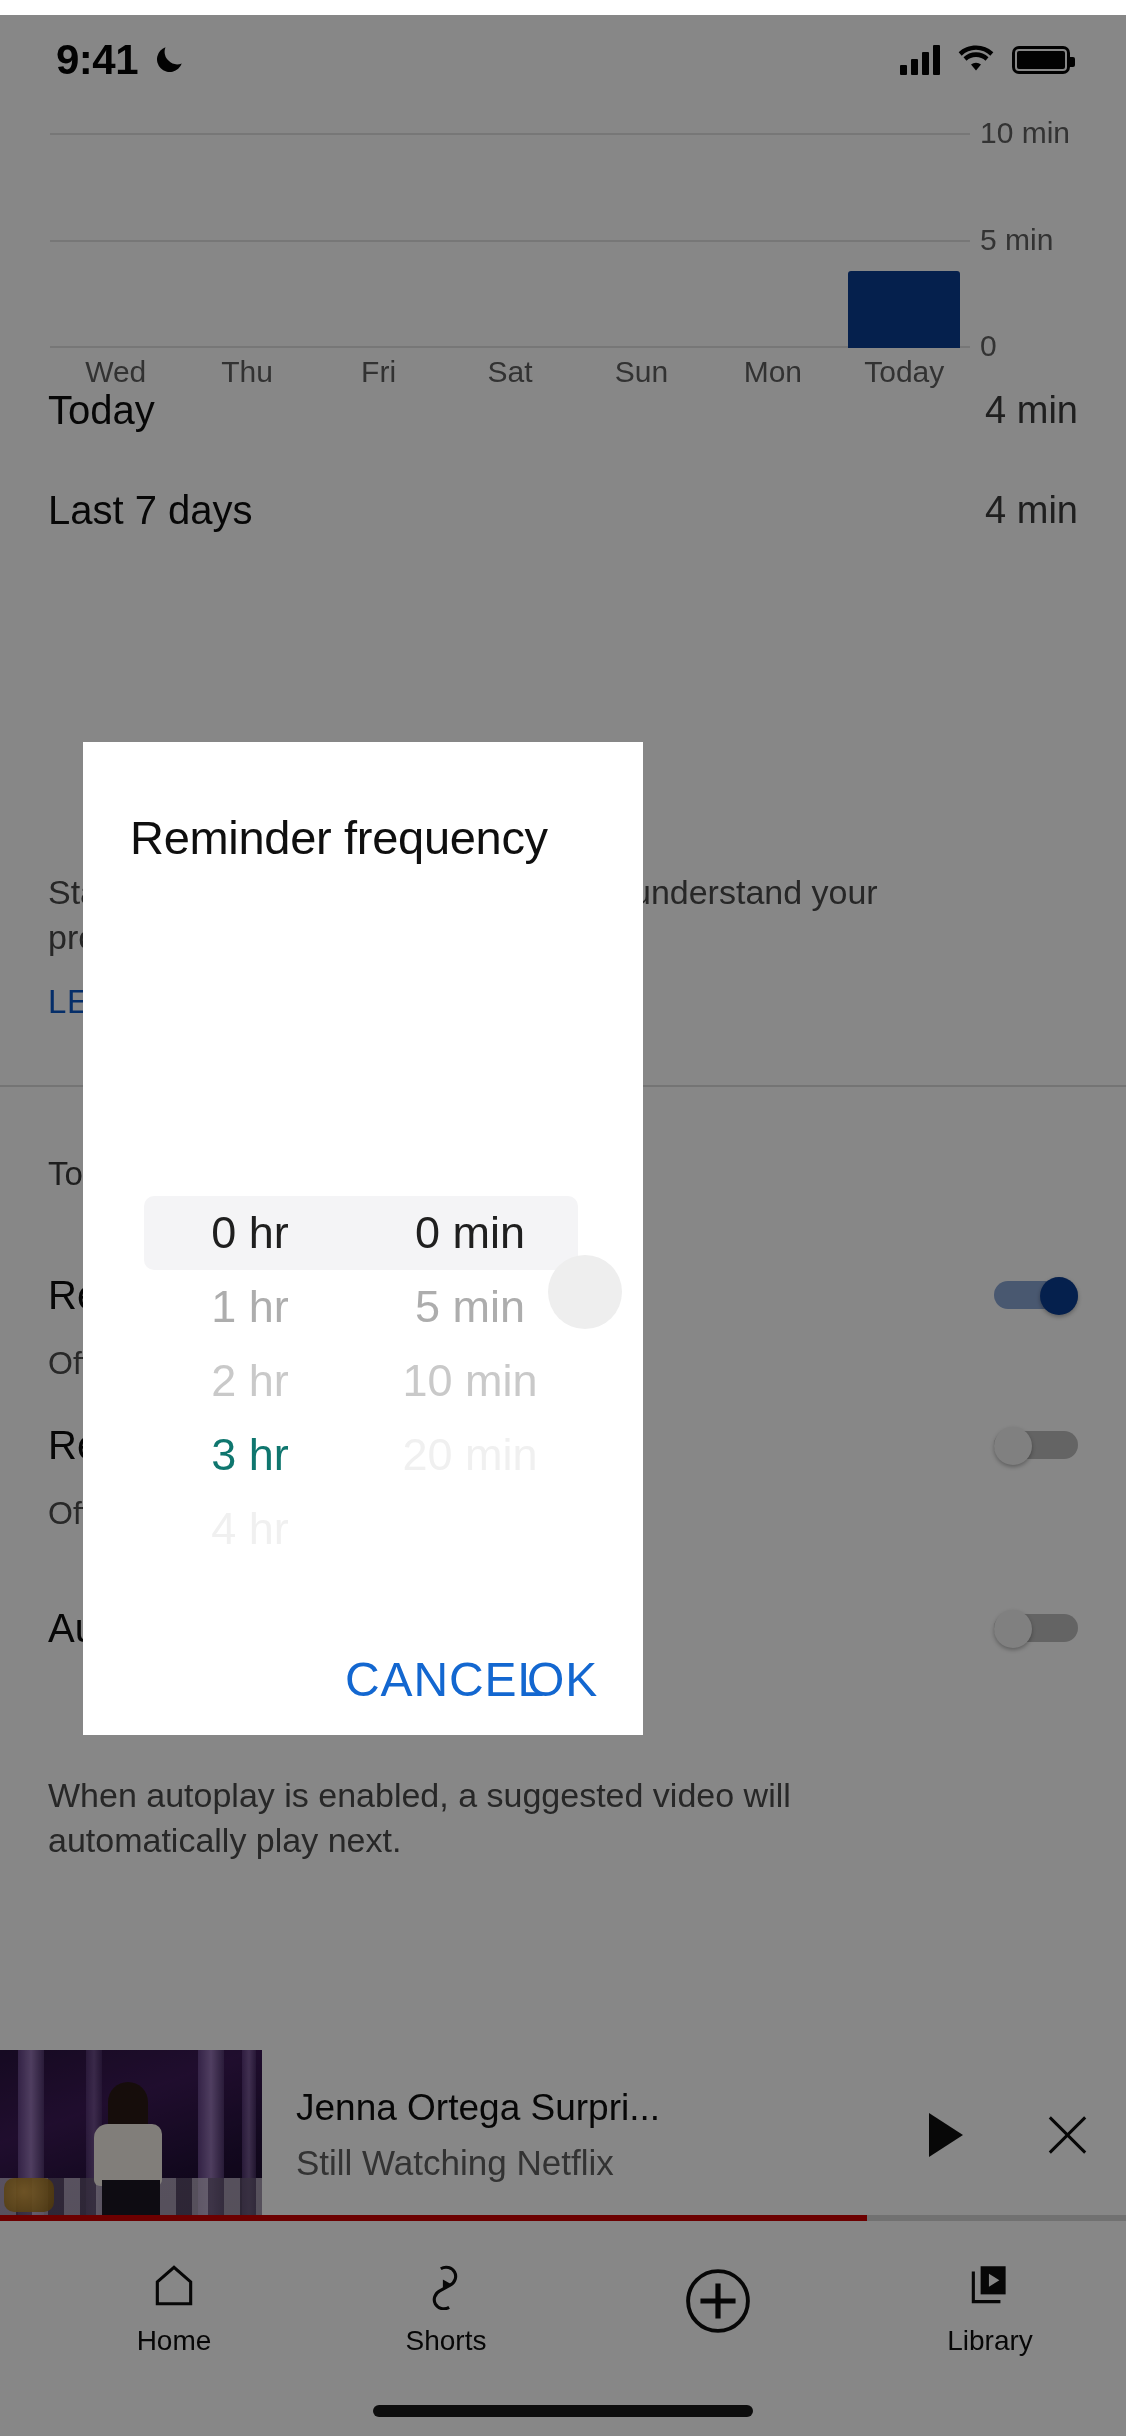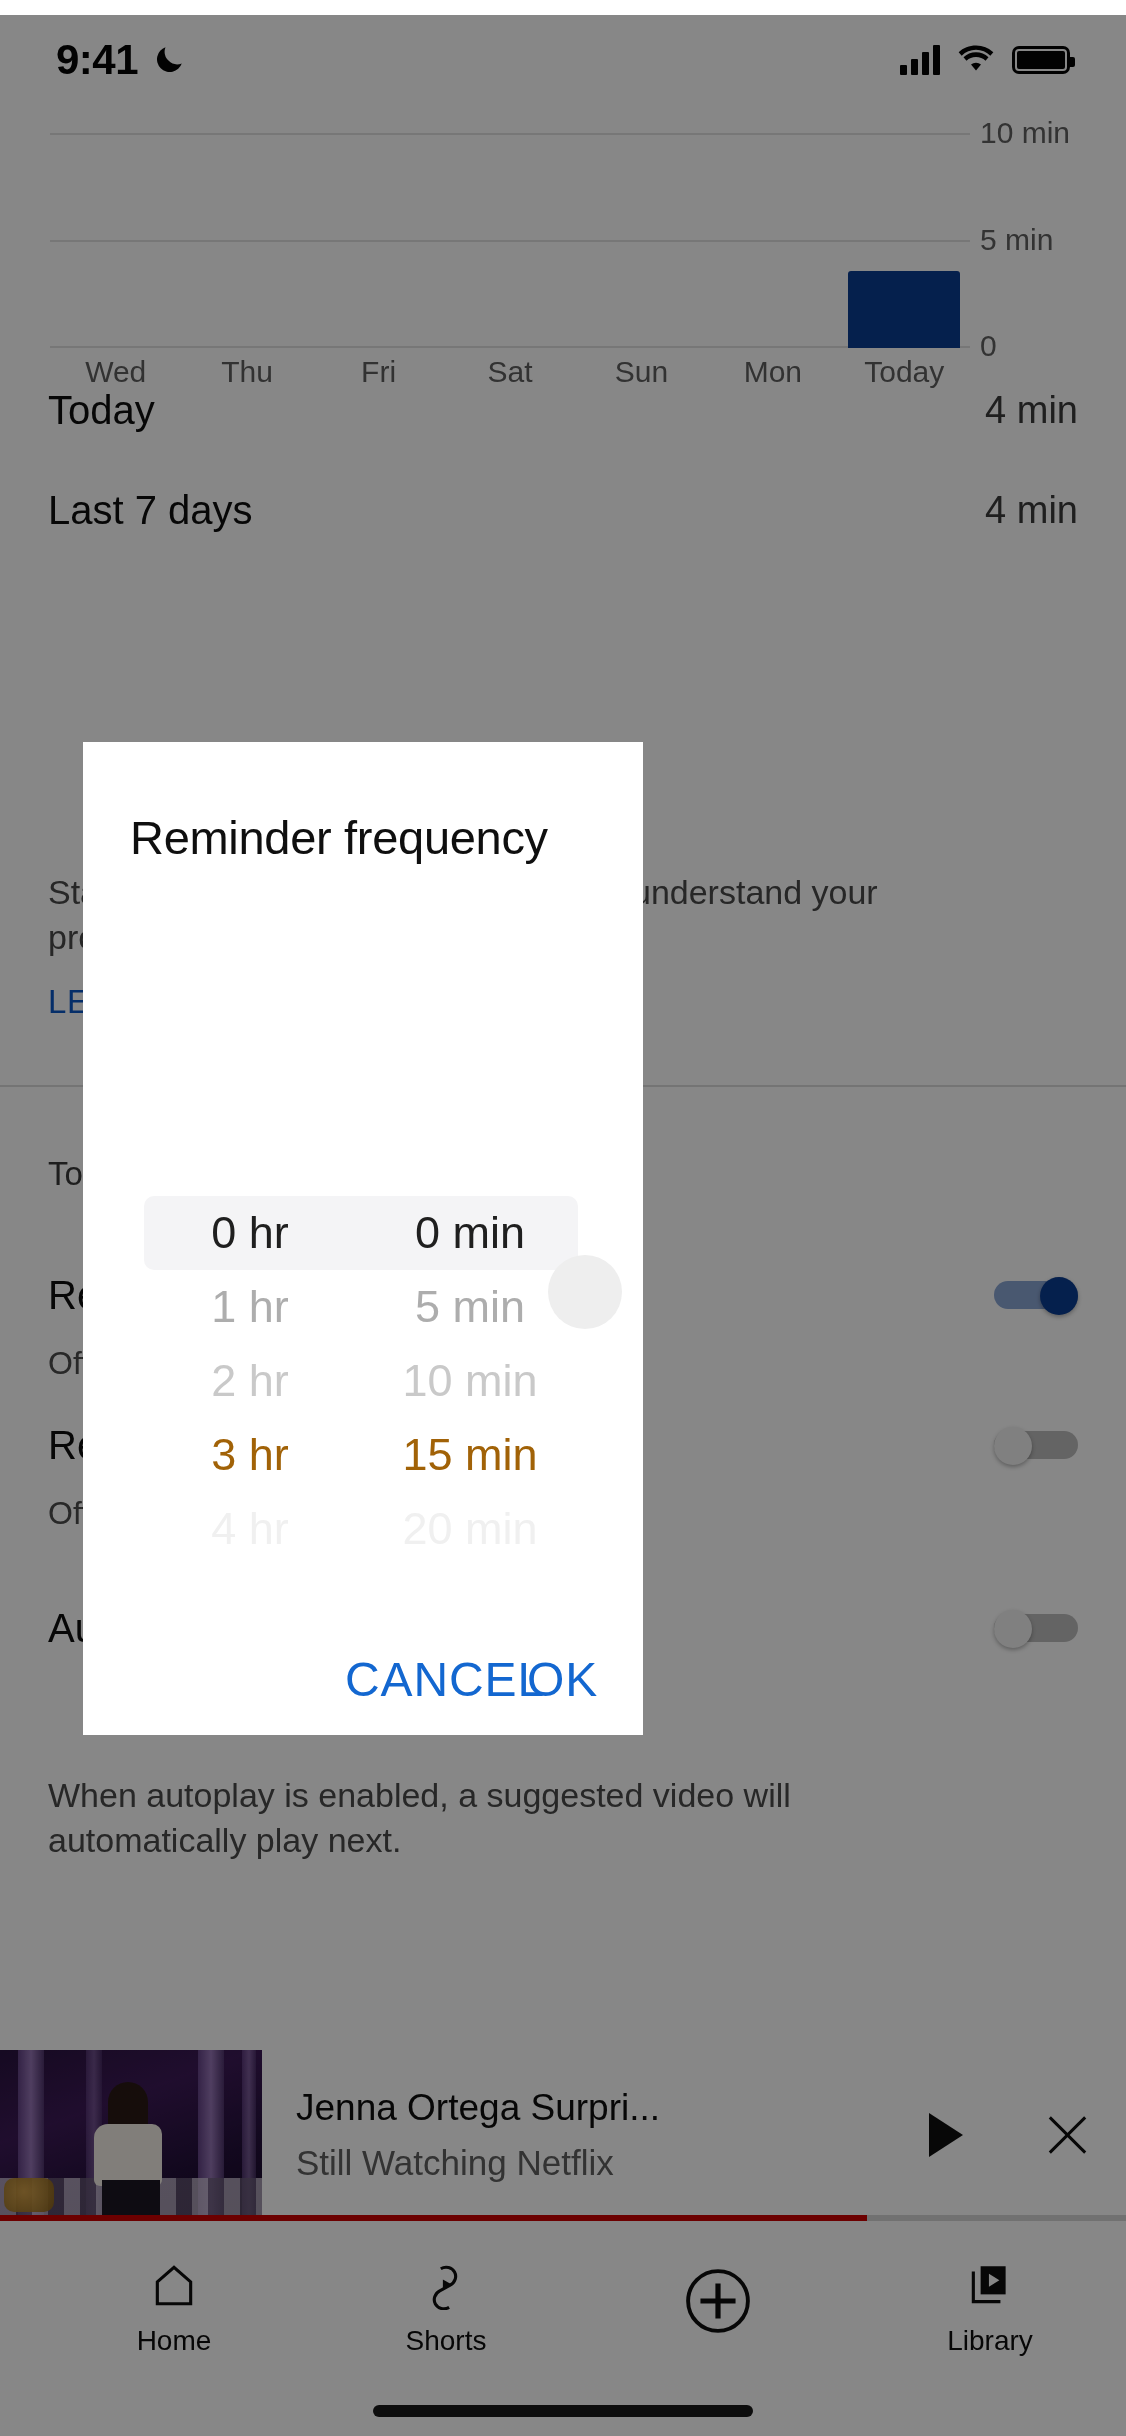--- a/index.html
+++ b/index.html
@@ -187,21 +187,21 @@
   }
   .wheel {
     position: absolute; top: 1181px; width: 220px; text-align: center;
   }
   .wheel-hr { left: 140px; }
   .wheel-min { left: 360px; }
   .wi { font-size: 45px; line-height: 74px; white-space: nowrap; }
   .wi.sel { color: #1f1f1f; }
   .wi.o1 { color: #adadad; }
   .wi.o2 { color: #c9c9c9; }
-  .wi.o3 { color: #a16207; text-align: center; }
+  .wi.o3 { color: #0f766e; text-align: center; }
   .wi.o4 { color: #f0f0f0; }
   .ripple {
     position: absolute; left: 548px; top: 1240px; width: 74px; height: 74px;
     border-radius: 50%; background: #eeeeee;
   }
   .dlg-actions {
     position: absolute; left: 83px; top: 1615px; width: 560px; height: 90px;
   }
   .dlg-btn {
     position: absolute; font-size: 48px; color: #1367d0; font-weight: 500;
@@ -420,21 +420,20 @@
       <div class="wi sel">0 hr</div>
       <div class="wi o1">1 hr</div>
       <div class="wi o2">2 hr</div>
       <div class="wi o3">3 hr</div>
       <div class="wi o4">4 hr</div>
     </div>
   <div class="wheel wheel-min" id="wheel-min">
       <div class="wi sel">0 min</div>
       <div class="wi o1">5 min</div>
       <div class="wi o2">10 min</div>
-      <div class="wi o3">15 min</div>
       <div class="wi o4">20 min</div>
     </div>
 
   <div class="ripple"></div>
 
   <div class="dlg-actions">
     <div class="dlg-btn btn-cancel" style="color: rgb(19, 103, 208);">CANCEL</div>
     <div class="dlg-btn btn-ok" style="color: rgb(19, 103, 208);">OK</div>
   </div>
 

